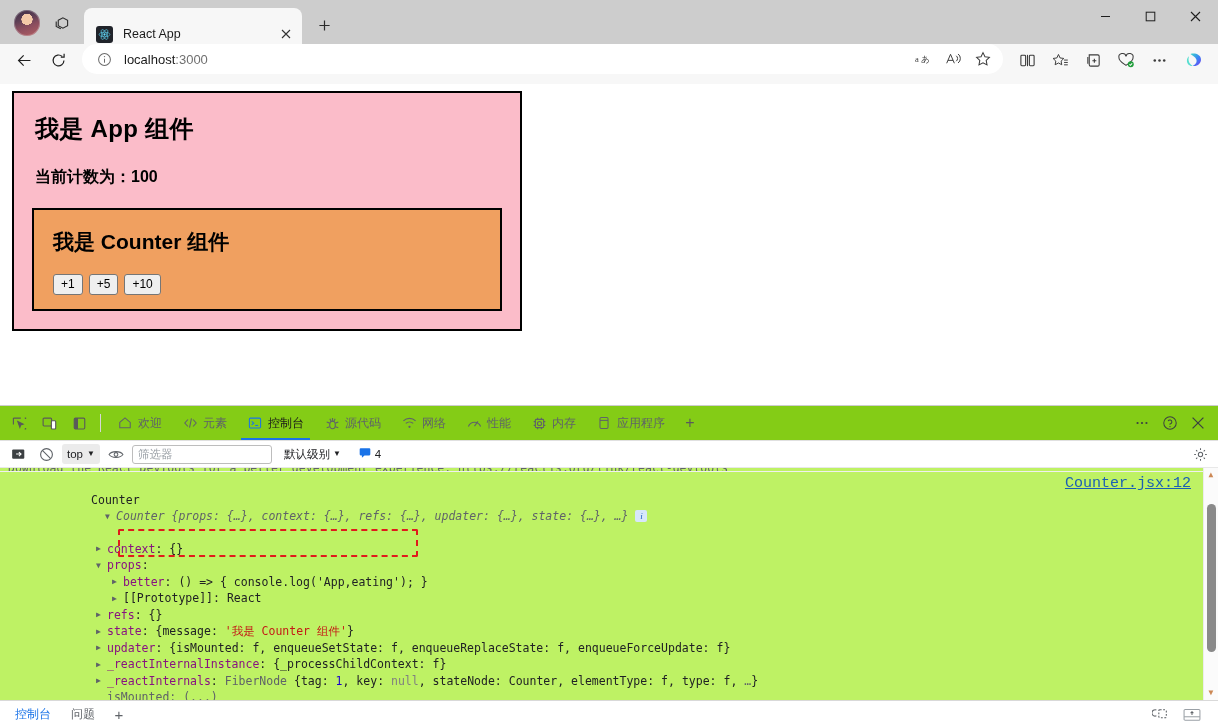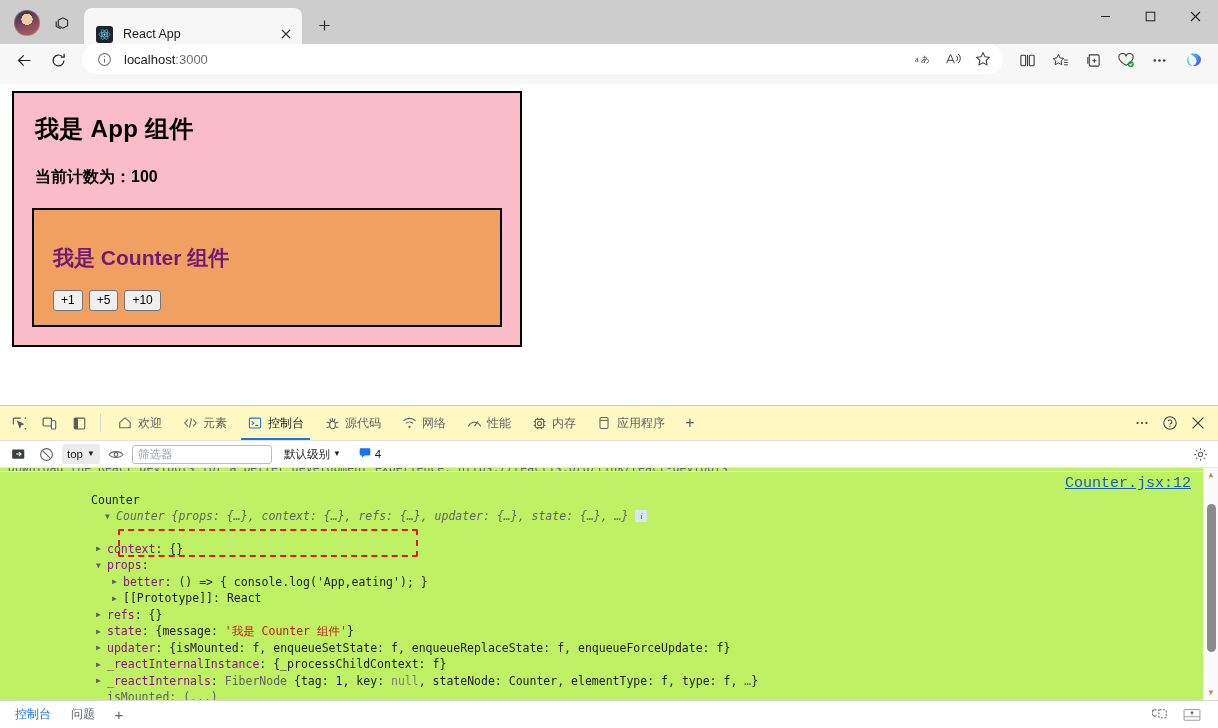--- a/index.html
+++ b/index.html
@@ -188,22 +188,22 @@
   }
   .counter-box {
     background: #f0a060;
     border: 2px solid #000;
     padding: 14px 14px 14px 14px;
     margin: 0 2px 0 2px;
   }
   .counter-title {
     font-size: 21px;
     font-weight: bold;
-    color: #701a75;
-    margin: 20px 0 18px 5px;
+    color: #000000;
+    margin: 4px 0 18px 5px;
   }
   .btn-row { display: flex; gap: 6px; margin-left: 5px; }
   .counter-btn {
     font-family: "Liberation Sans", sans-serif;
     font-size: 12px;
     color: #000;
     background: #efefef;
     border: 1px solid #767676;
     border-radius: 3px;
     padding: 2px 7px;
@@ -218,21 +218,21 @@
     bottom: 0;
     background: #ffffff;
     border-top: 1px solid #cdcdcd;
     display: flex;
     flex-direction: column;
   }
   .dt-tabbar {
     height: 35px;
     display: flex;
     align-items: stretch;
-    background: #fef9c3;
+    background: #84cc16;
     border-bottom: 1px solid #e0e0e0;
     padding-left: 4px;
   }
   .dt-tool-btn {
     width: 30px;
     display: flex; align-items: center; justify-content: center;
     color: #5a5a5a;
   }
   .dt-divider {
     width: 1px;

